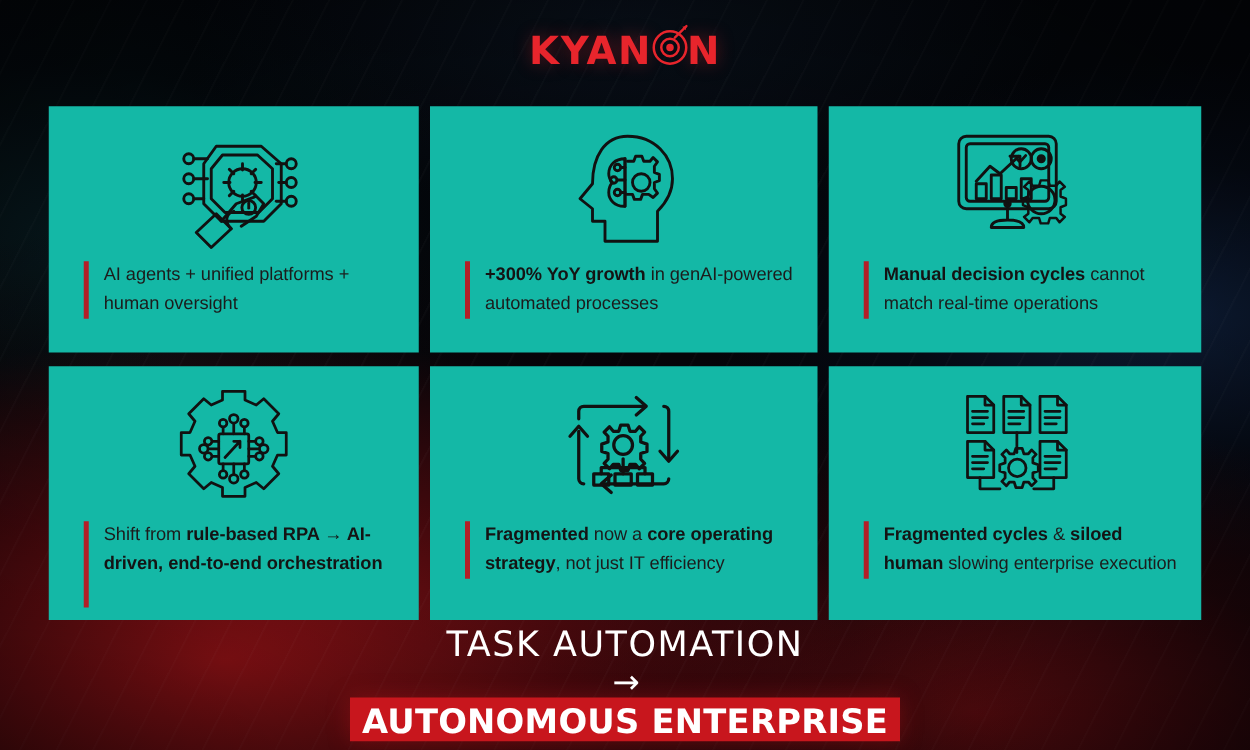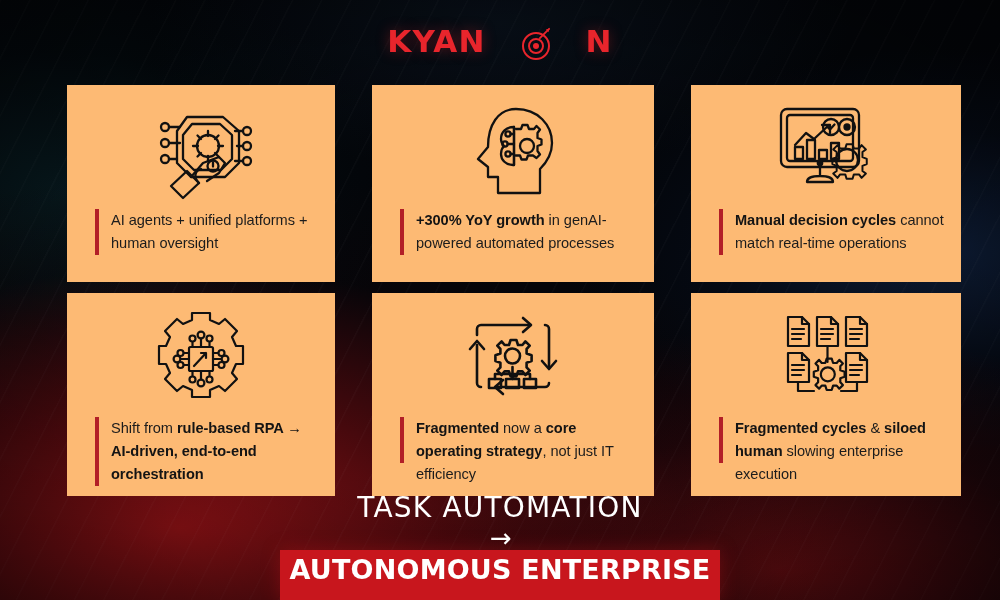--- a/index.html
+++ b/index.html
@@ -37,23 +37,22 @@
     position:absolute; top:0; left:0; width:1000px; height:82px;
     display:flex; align-items:center; justify-content:center;
   }
   .logo {
     position:relative;
     font-family:"DejaVu Sans", sans-serif;
     font-weight:700;
     font-size:31px;
     letter-spacing:1.2px;
     color:#e8252c;
-    display:flex; align-items:flex-end;
+    display:flex; align-items:flex-start;
     text-shadow: 0 0 14px rgba(232,37,44,0.35);
-    gap: 36px;
   }
   .logo .k-pre, .logo .k-post { display:inline-block; }
   .logo .target {
     position:relative;
     width:28px; height:28px;
     margin:0 0px;
     display:inline-block;
     top:1px;
   }
   .logo .target .ring {
@@ -73,28 +72,27 @@
     position:absolute;
     left:39px; top:85px;
     width:922px; height:420px;
     display:grid;
     grid-template-columns: 296px 310px 298px;
     grid-template-rows: 197px 203px;
     column-gap:9px;
     row-gap:11px;
   }
   .card {
-    background:#fdba74;
+    background:#14b8a6;
     position:relative;
     display:flex;
     flex-direction:column;
     align-items:center;
     padding:14px 0 0 0;
     overflow:hidden;
-    margin-left:28px;
   }
   .card-icon {
     height:104px;
     display:flex; align-items:center; justify-content:center;
     width:100%;
     flex:0 0 auto;
   }
   .card-icon svg { display:block; }
   .card-text-row {
     display:flex;
@@ -147,21 +145,21 @@
     line-height:1;
     position:relative; top:1px;
   }
   .footer-badge {
     background:#c8161d;
     color:#ffffff;
     font-family:"DejaVu Sans", sans-serif;
     font-weight:700;
     font-size:27px;
     letter-spacing:0.2px;
-    padding:6px 10px 17px 10px;
+    padding:6px 10px 0 10px;
     line-height:1.05;
     box-shadow:0 0 18px rgba(200,22,29,0.35);
   }
 </style>
 </head>
 <body>
 
 <div class="bg"></div>
 <div class="bg-streaks"></div>
 <div class="bg-vignette"></div>

